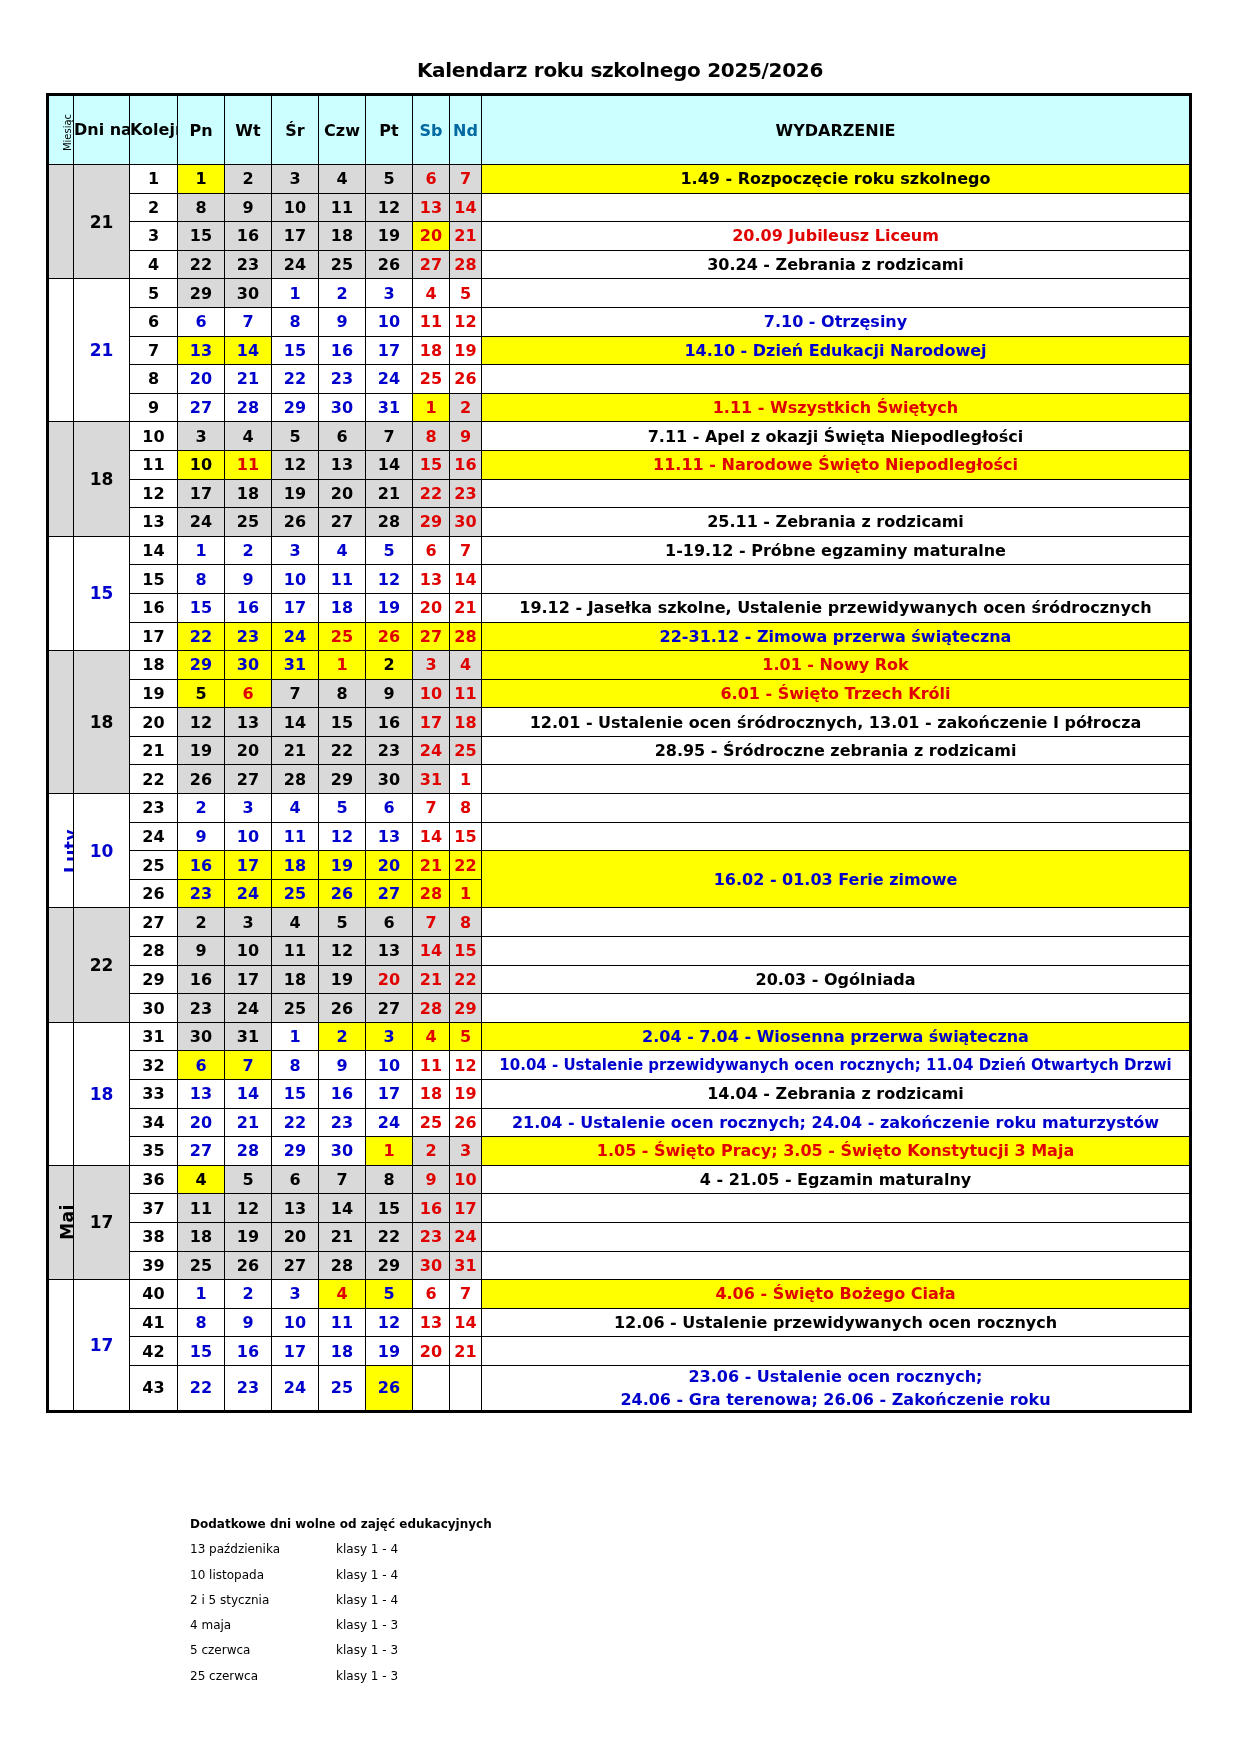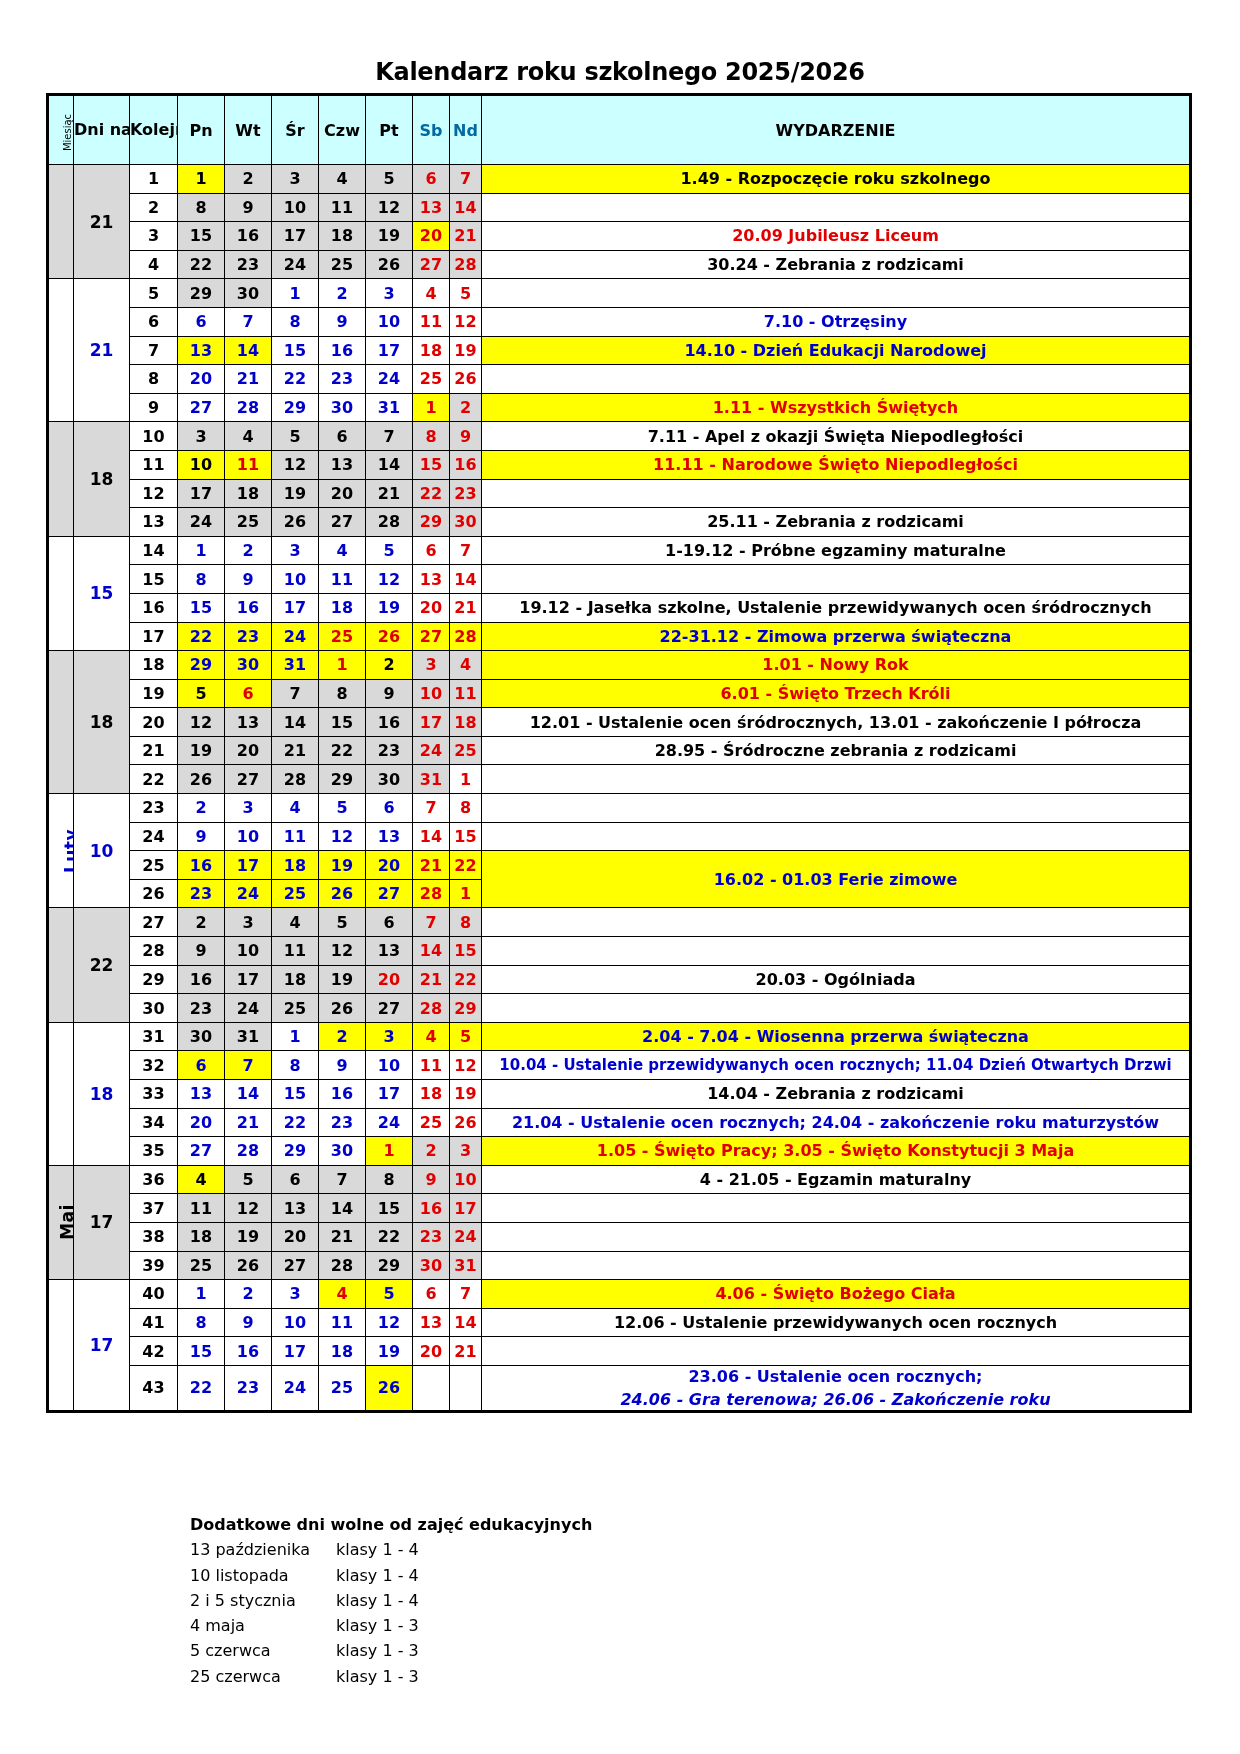--- a/index.html
+++ b/index.html
@@ -1,35 +1,35 @@
 <!DOCTYPE html>
 <html><head>
 <meta charset="utf-8">
 <style>
   html,body{margin:0;padding:0;background:#ffffff;}
   body{width:1240px;height:1754px;position:relative;font-family:"Liberation Sans",sans-serif;color:#000;}
-  .title{position:absolute;left:0;width:1240px;top:58px;text-align:center;font-weight:bold;font-size:24px;font-family:"DejaVu Sans",sans-serif;letter-spacing:-0.3px;}
+  .title{position:absolute;left:0;width:1240px;top:58px;text-align:center;font-weight:bold;font-size:20px;font-family:"DejaVu Sans",sans-serif;letter-spacing:-0.3px;}
   table.cal{position:absolute;left:46px;top:93px;width:1146px;border-collapse:collapse;border:3px solid #000;table-layout:fixed;font-family:"DejaVu Sans",sans-serif;}
   table.cal td, table.cal th{border:1.5px solid #000;text-align:center;vertical-align:middle;padding:0;font-weight:bold;font-size:16px;overflow:hidden;white-space:nowrap;}
   table.cal thead th{background:#ccffff;height:68px;}
   th.h-day{font-size:17px;}
   th.h-we{font-size:13px;color:#0369a1;}
   th.h-small{font-weight:normal;font-size:10px;line-height:14px;white-space:normal;}
   th.h-month{padding:0;}
   .vert{display:inline-block;transform:rotate(-90deg);white-space:nowrap;}
   th.h-month .vert{font-weight:normal;font-size:10px;}
   td.month{padding:0;}
   td.month .vert{font-size:17px;font-weight:bold;letter-spacing:0.5px;}
   td.week{background:#fff;font-weight:normal;font-size:16px;}
   td.event{font-size:15.5px;}
   tr.r{height:28.6px;}
   .bg-g{background:#d9d9d9;} .bg-w{background:#ffffff;} .bg-y{background:#ffff00;}
   .c-k{color:#000000;} .c-b{color:#0000cc;} .c-r{color:#e00000;}
   .event.small{font-size:15px;}
-  .notes{position:absolute;left:190px;top:1512px;font-family:"DejaVu Sans",sans-serif;font-size:16px;line-height:25.3px;}
+  .notes{position:absolute;left:190px;top:1512px;font-family:"DejaVu Sans",sans-serif;font-size:12px;line-height:25.3px;}
   .notes .nt{font-weight:bold;}
   .notes .nrow{display:flex;}
   .notes .nd{width:146px;}
 </style>
 </head>
 <body>
 
 <div class="title">Kalendarz roku szkolnego 2025/2026</div>
 
 <table class="cal">
@@ -629,21 +629,21 @@
         <td class="week">43</td>
         <td class="bg-w c-b">22</td>
         <td class="bg-w c-b">23</td>
         <td class="bg-w c-b">24</td>
         <td class="bg-w c-b">25</td>
         <td class="bg-y c-b">26</td>
         <td class="bg-w c-r"></td>
         <td class="bg-w c-r"></td>
         <td class="event bg-w c-b">
           <div>23.06 - Ustalenie ocen rocznych;</div>
-          <div style="margin-top: 4px; font-style: italic;">24.06 - Gra terenowa; 26.06 - Zakończenie roku</div>
+          <div style="margin-top: 4px;">24.06 - Gra terenowa; 26.06 - Zakończenie roku</div>
         </td>
       </tr>
     </tbody>
 </table>
 
 <div class="notes">
   <div class="nt">Dodatkowe dni wolne od zajęć edukacyjnych</div>
   <div id="notes-list">
       <div class="nrow">
         <span class="nd">13 paździenika</span>

